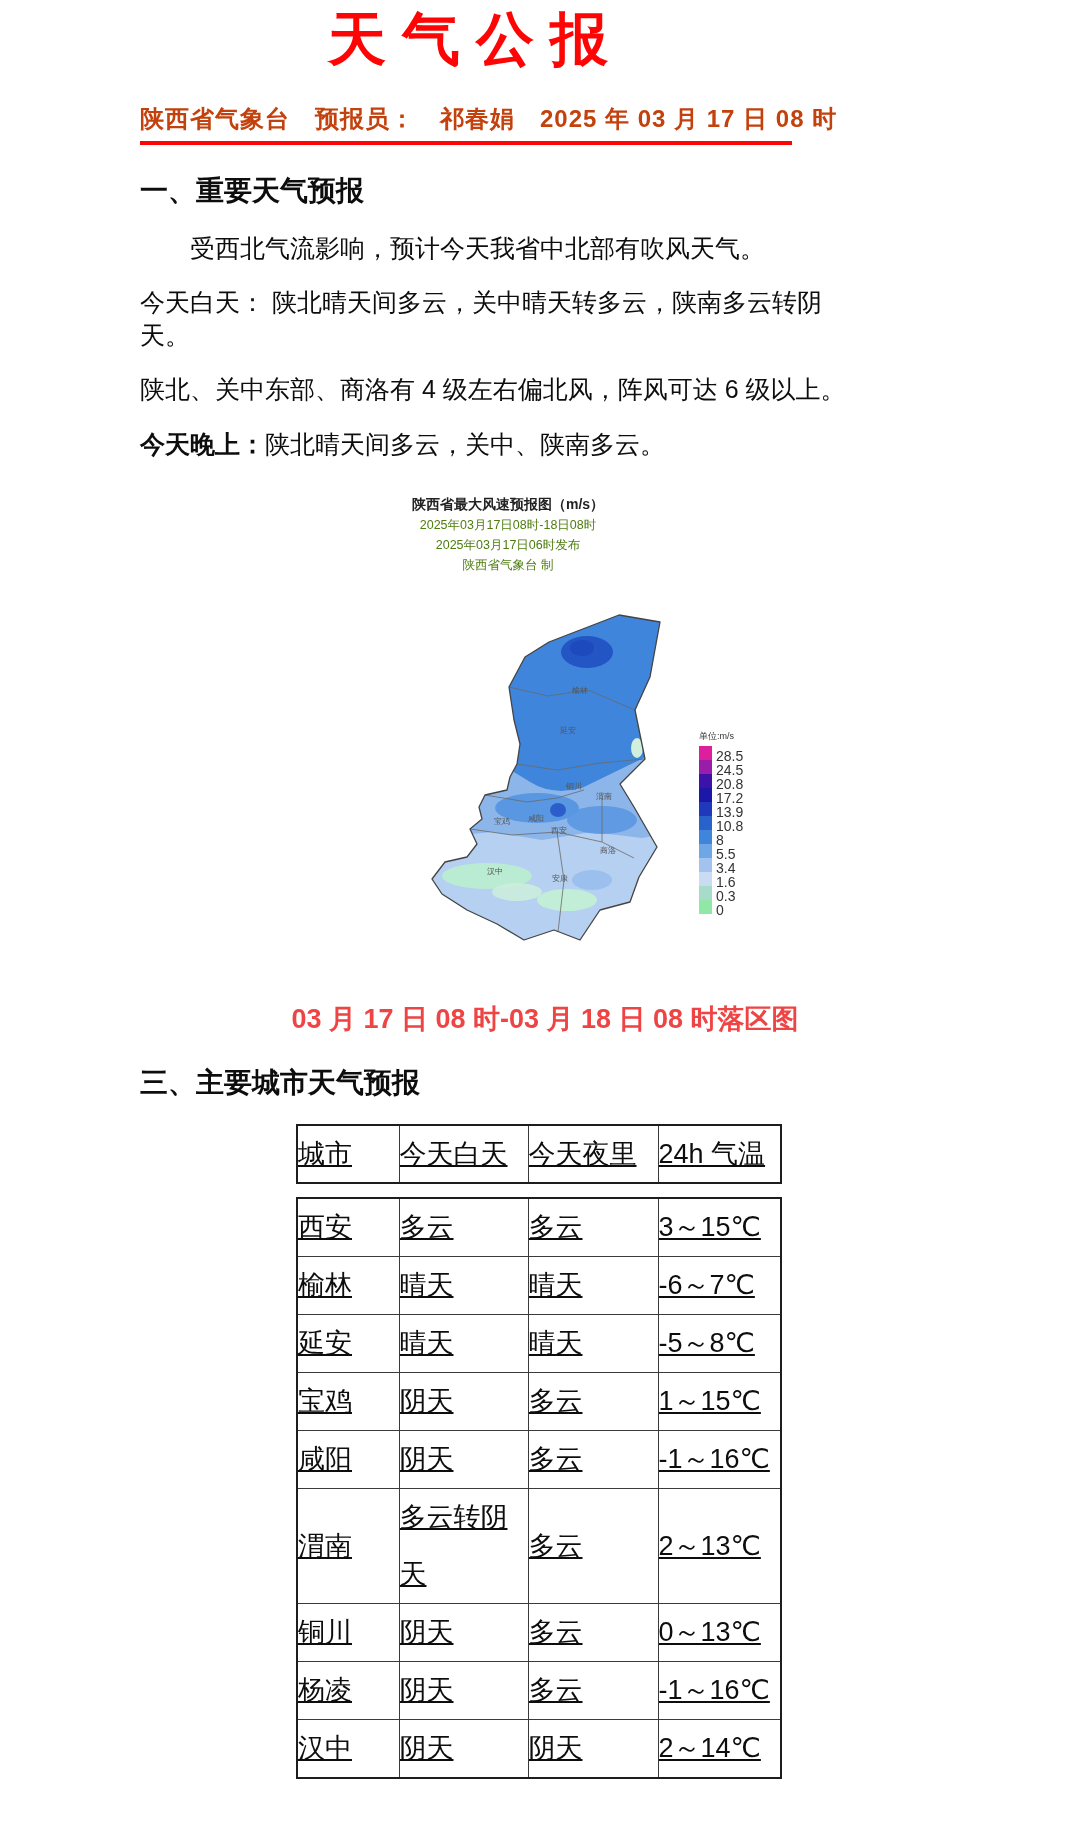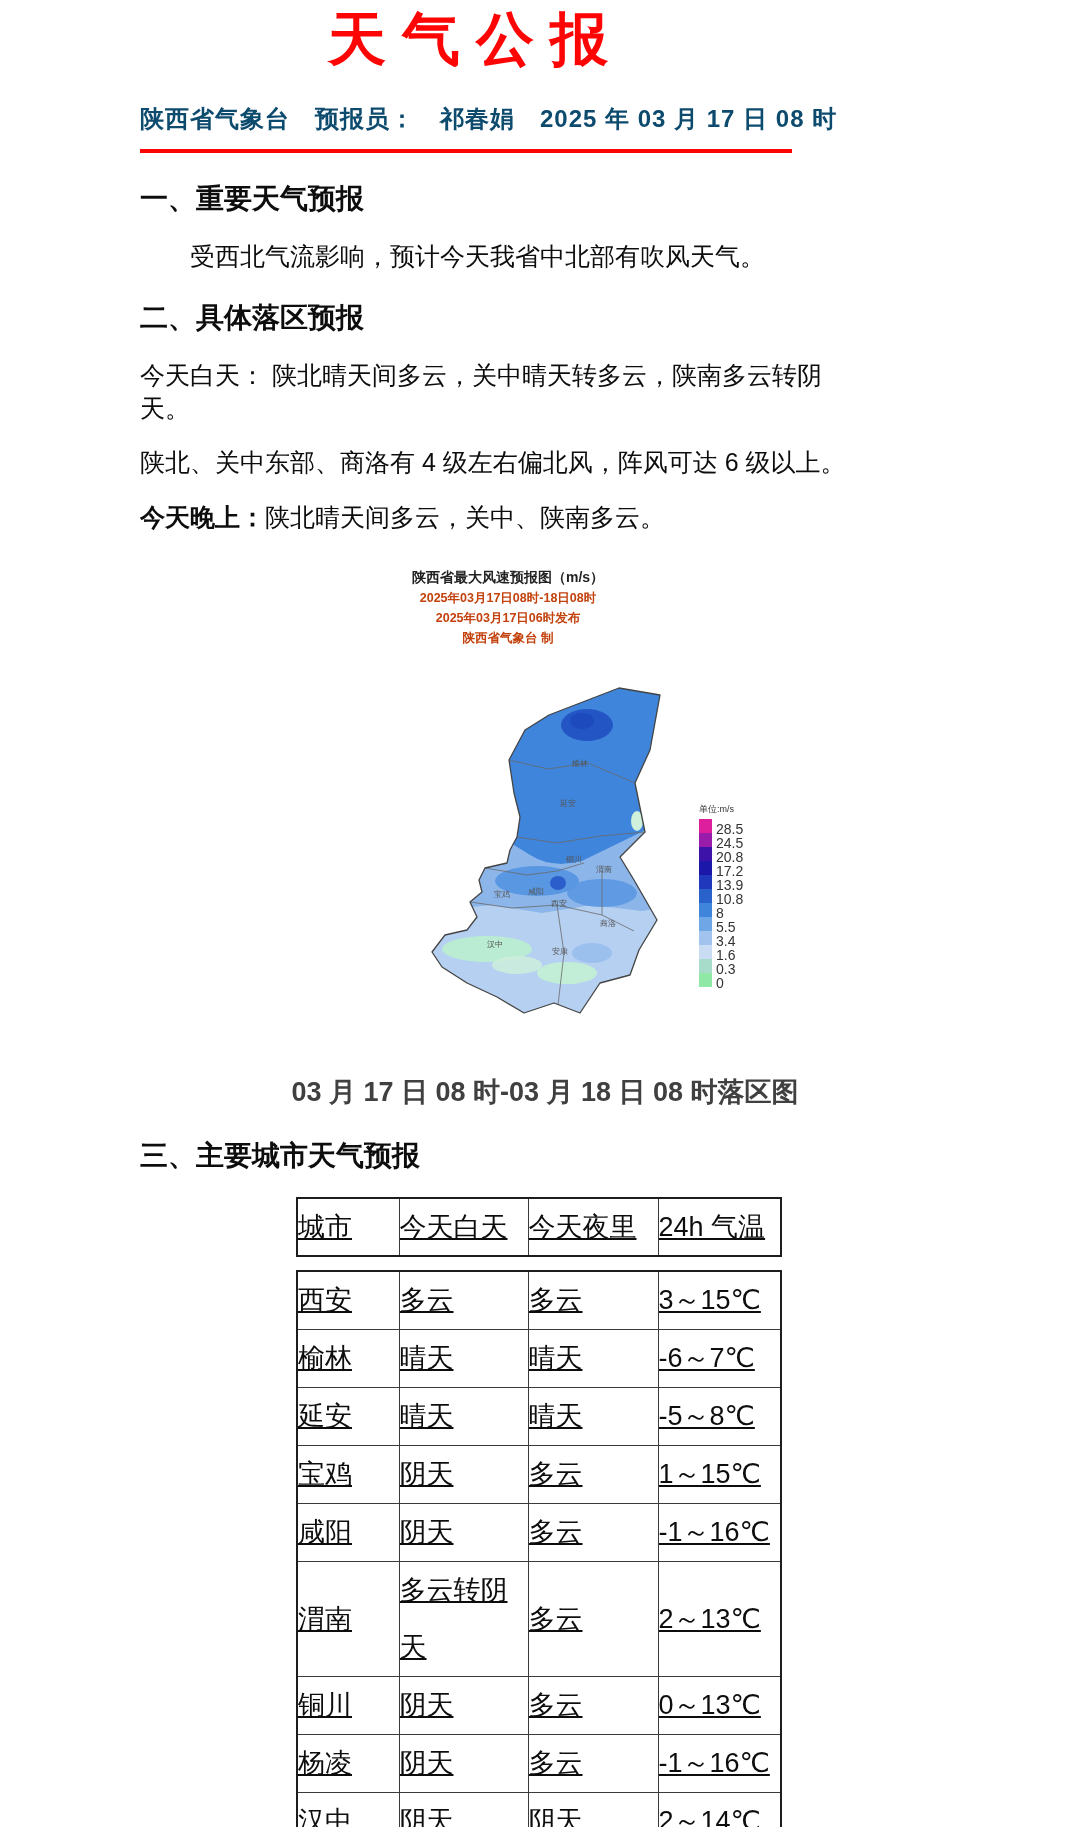--- a/index.html
+++ b/index.html
@@ -9,49 +9,49 @@
   }
   .doc{position:relative;width:1080px;height:1827px;}
 
   .main-title{
     margin:6px 0 0 140px;width:656px;text-align:center;
     font-size:58px;font-weight:800;color:#fe0505;
     letter-spacing:16px;text-indent:16px;line-height:1.15;
   }
   .meta-line{
     margin:30px 0 0 140px;width:652px;
-    font-size:24px;font-weight:700;color:#0c4a6e;
-    border-bottom:4px solid #fe0505;padding-bottom:14px;letter-spacing:1px;
+    font-size:24px;font-weight:700;color:#c2410c;
+    border-bottom:4px solid #fe0505;padding-bottom:6px;letter-spacing:1px;
     white-space:nowrap;
   }
   .sec-heading{margin:27px 0 0 140px;font-size:28px;font-weight:700;color:#0d0d0d;}
   .para{margin:22px 0 0 140px;width:720px;font-size:25px;color:#0d0d0d;line-height:1.3;}
   .para.indent{padding-left:50px;}
   .bold-label{font-weight:700;}
 
   
   .figure{position:relative;margin:36px 0 0 352px;width:430px;}
   .fig-titles{width:312px;text-align:center;}
   .ft1{font-size:14px;font-weight:700;color:#222;}
-  .ft2{font-size:12.5px;font-weight:700;color:#c2410c;margin-top:3px;}
+  .ft2{font-size:12.5px;font-weight:400;color:#4d7c0f;margin-top:3px;}
   .map-box{position:relative;width:430px;height:385px;margin-top:6px;}
   .map-box svg{position:absolute;left:0;top:0;}
   .city-label{
     position:absolute;font-size:8px;color:#555;transform:translate(-50%,-50%);
     white-space:nowrap;pointer-events:none;
   }
   .legend{position:absolute;left:347px;top:150px;}
   .legend-title{font-size:9px;color:#333;margin-bottom:3px;}
   .legend-row{display:flex;align-items:flex-end;height:14px;}
   .legend-swatch{width:13px;height:14px;display:inline-block;}
   .legend-label{font-size:14px;color:#333;margin-left:4px;transform:translateY(4px);}
 
   .map-caption{
     margin:36px 0 0 140px;width:810px;text-align:center;
-    font-size:27px;font-weight:700;color:#404040;
+    font-size:27px;font-weight:700;color:#ef4444;
   }
 
   
   .tables{margin:22px 0 0 296px;width:486px;}
   table{border-collapse:collapse;table-layout:fixed;width:484px;background:#fff;}
   .head-table{margin-bottom:13px;}
   th,td{border:1px solid #3a3a3a;text-align:left;padding:0;overflow:hidden;text-decoration:underline;}
   table{border:2px solid #1d1d1d;}
   th{height:56px;font-size:27px;font-weight:500;color:#0d0d0d;}
   td{font-size:27px;line-height:57px;color:#0d0d0d;word-break:break-all;}
@@ -61,21 +61,20 @@
 
 <div class="doc">
 
   <div class="main-title">天气公报</div>
 
   <div class="meta-line">陕西省气象台　预报员：　祁春娟　2025 年 03 月 17 日 08 时</div>
 
   <div class="sec-heading">一、重要天气预报</div>
   <div class="para indent">受西北气流影响，预计今天我省中北部有吹风天气。</div>
 
-  <div class="sec-heading">二、具体落区预报</div>
   <div class="para">今天白天： 陕北晴天间多云，关中晴天转多云，陕南多云转阴天。</div>
   <div class="para">陕北、关中东部、商洛有 4 级左右偏北风，阵风可达 6 级以上。</div>
   <div class="para"><span class="bold-label">今天晚上：</span><span>陕北晴天间多云，关中、陕南多云。</span></div>
 
   <div class="figure">
     <div class="fig-titles">
       <div class="ft1">陕西省最大风速预报图（m/s）</div>
       <div class="ft2">2025年03月17日08时-18日08时</div>
       <div class="ft2">2025年03月17日06时发布</div>
       <div class="ft2">陕西省气象台 制</div>

